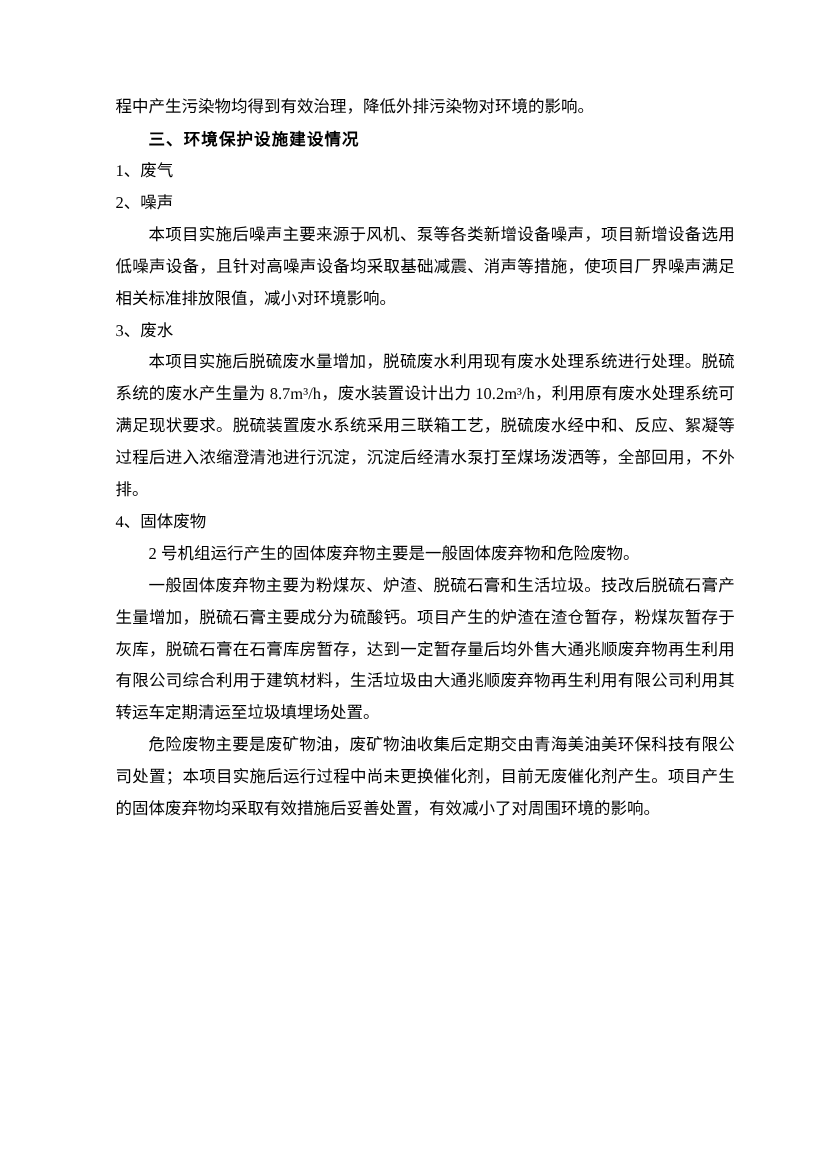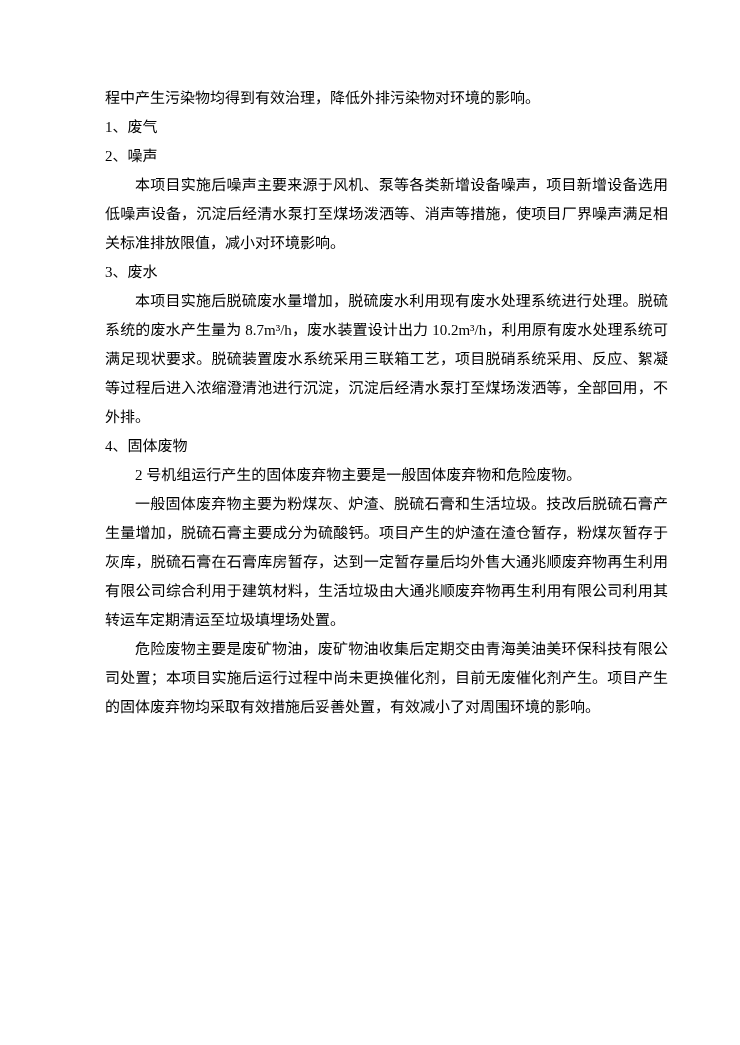--- a/index.html
+++ b/index.html
@@ -40,24 +40,25 @@
   }
   p.subsection-title {
     text-indent: 0;
   }
 </style>
 </head>
 <body>
 
 <div class="page">
   <p class="no-indent">程中产生污染物均得到有效治理，降低外排污染物对环境的影响。</p>
+  <p class="chapter-heading">三、环境保护设施建设情况</p>
   <div id="sections">
       <p class="subsection-title">1、废气</p>
       <p class="subsection-title">2、噪声</p>
-      <p>本项目实施后噪声主要来源于风机、泵等各类新增设备噪声，项目新增设备选用低噪声设备，沉淀后经清水泵打至煤场泼洒等、消声等措施，使项目厂界噪声满足相关标准排放限值，减小对环境影响。</p>
+      <p>本项目实施后噪声主要来源于风机、泵等各类新增设备噪声，项目新增设备选用低噪声设备，且针对高噪声设备均采取基础减震、消声等措施，使项目厂界噪声满足相关标准排放限值，减小对环境影响。</p>
       <p class="subsection-title">3、废水</p>
-      <p>本项目实施后脱硫废水量增加，脱硫废水利用现有废水处理系统进行处理。脱硫系统的废水产生量为 8.7m³/h，废水装置设计出力 10.2m³/h，利用原有废水处理系统可满足现状要求。脱硫装置废水系统采用三联箱工艺，项目脱硝系统采用、反应、絮凝等过程后进入浓缩澄清池进行沉淀，沉淀后经清水泵打至煤场泼洒等，全部回用，不外排。</p>
+      <p>本项目实施后脱硫废水量增加，脱硫废水利用现有废水处理系统进行处理。脱硫系统的废水产生量为 8.7m³/h，废水装置设计出力 10.2m³/h，利用原有废水处理系统可满足现状要求。脱硫装置废水系统采用三联箱工艺，脱硫废水经中和、反应、絮凝等过程后进入浓缩澄清池进行沉淀，沉淀后经清水泵打至煤场泼洒等，全部回用，不外排。</p>
       <p class="subsection-title">4、固体废物</p>
       <p>2 号机组运行产生的固体废弃物主要是一般固体废弃物和危险废物。</p>
       <p>一般固体废弃物主要为粉煤灰、炉渣、脱硫石膏和生活垃圾。技改后脱硫石膏产生量增加，脱硫石膏主要成分为硫酸钙。项目产生的炉渣在渣仓暂存，粉煤灰暂存于灰库，脱硫石膏在石膏库房暂存，达到一定暂存量后均外售大通兆顺废弃物再生利用有限公司综合利用于建筑材料，生活垃圾由大通兆顺废弃物再生利用有限公司利用其转运车定期清运至垃圾填埋场处置。</p>
       <p>危险废物主要是废矿物油，废矿物油收集后定期交由青海美油美环保科技有限公司处置；本项目实施后运行过程中尚未更换催化剂，目前无废催化剂产生。项目产生的固体废弃物均采取有效措施后妥善处置，有效减小了对周围环境的影响。</p>
     </div>
 </div>
 
 </body></html>

